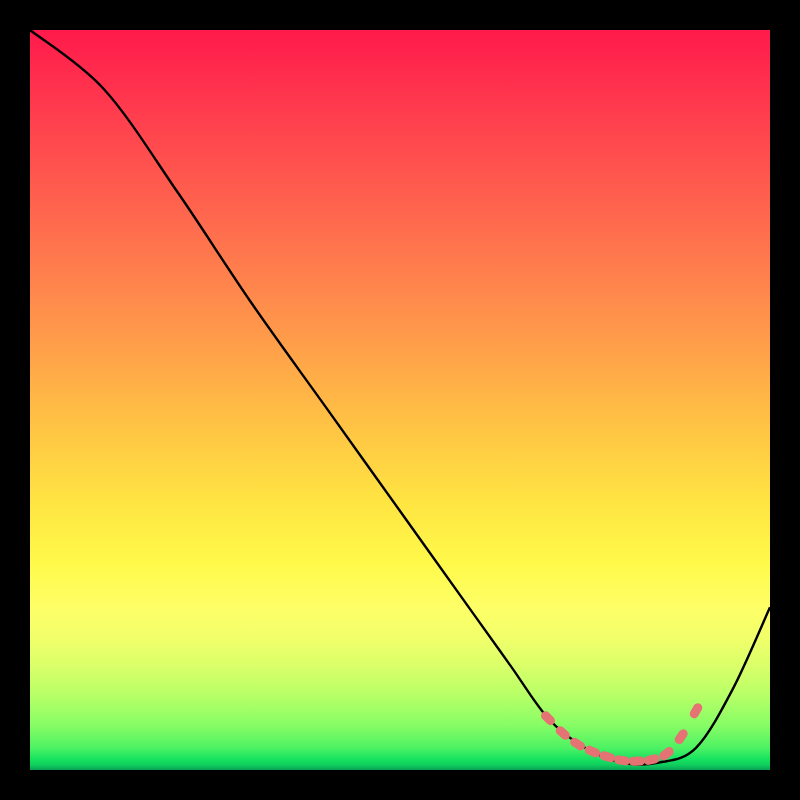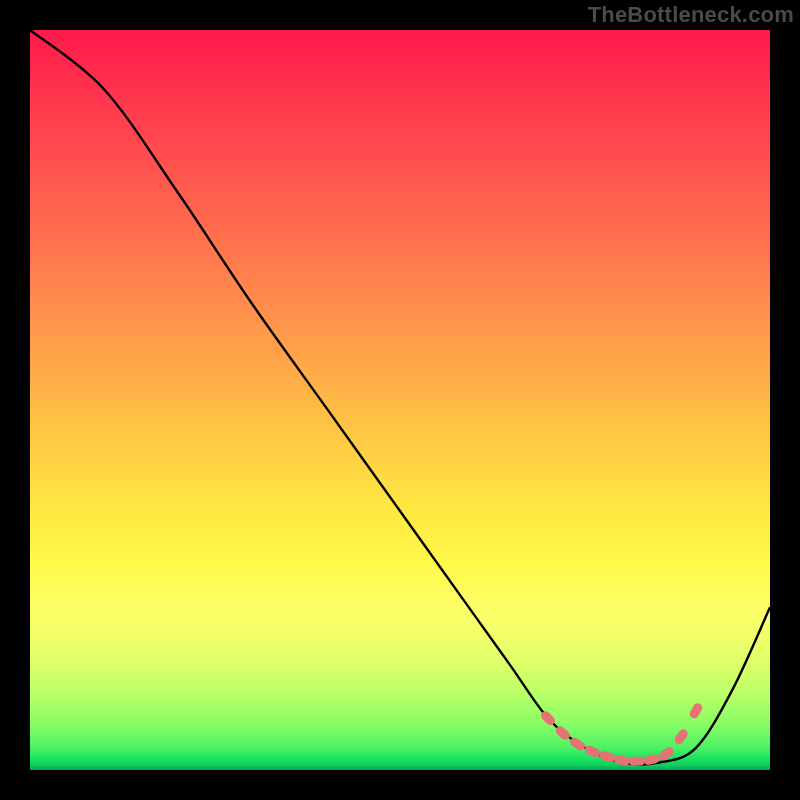--- a/index.html
+++ b/index.html
@@ -67,21 +67,20 @@
     top: 0;
     width: 740px;
     height: 740px;
     overflow: visible;
   }
 </style>
 </head>
 <body>
 
 <div class="frame">
-  <div class="watermark">TheBottleneck.com</div>
 
   <div class="plot">
     <div class="gradient"></div>
     <svg class="curve" viewBox="0 0 740 740" preserveAspectRatio="none">
       <path fill="none" stroke-width="2.4" d="M 0.00 0.00 C 12.33 9.87, 49.33 32.07, 74.00 59.20 C 98.67 86.33, 123.33 127.03, 148.00 162.80 C 172.67 198.57, 197.33 238.03, 222.00 273.80 C 246.67 309.57, 271.33 342.87, 296.00 377.40 C 320.67 411.93, 345.33 446.47, 370.00 481.00 C 394.67 515.53, 425.50 558.70, 444.00 584.60 C 462.50 610.50, 468.67 619.13, 481.00 636.40 C 493.33 653.67, 505.67 674.63, 518.00 688.20 C 530.33 701.77, 542.67 710.40, 555.00 717.80 C 567.33 725.20, 579.67 730.13, 592.00 732.60 C 604.33 735.07, 616.67 735.07, 629.00 732.60 C 641.33 730.13, 653.67 730.13, 666.00 717.80 C 678.33 705.47, 690.67 682.03, 703.00 658.60 C 715.33 635.17, 733.83 590.77, 740.00 577.20" stroke="#000000"></path>
       <g>
           <rect x="510.00" y="683.70" width="16" height="9" rx="4.50" ry="4.50" fill="#e57373" transform="rotate(45.0 518.00 688.20)"></rect>
           <rect x="524.80" y="698.50" width="16" height="9" rx="4.50" ry="4.50" fill="#e57373" transform="rotate(41.2 532.80 703.00)"></rect>
           <rect x="539.60" y="709.60" width="16" height="9" rx="4.50" ry="4.50" fill="#e57373" transform="rotate(32.0 547.60 714.10)"></rect>
           <rect x="554.40" y="717.00" width="16" height="9" rx="4.50" ry="4.50" fill="#e57373" transform="rotate(23.0 562.40 721.50)"></rect>

